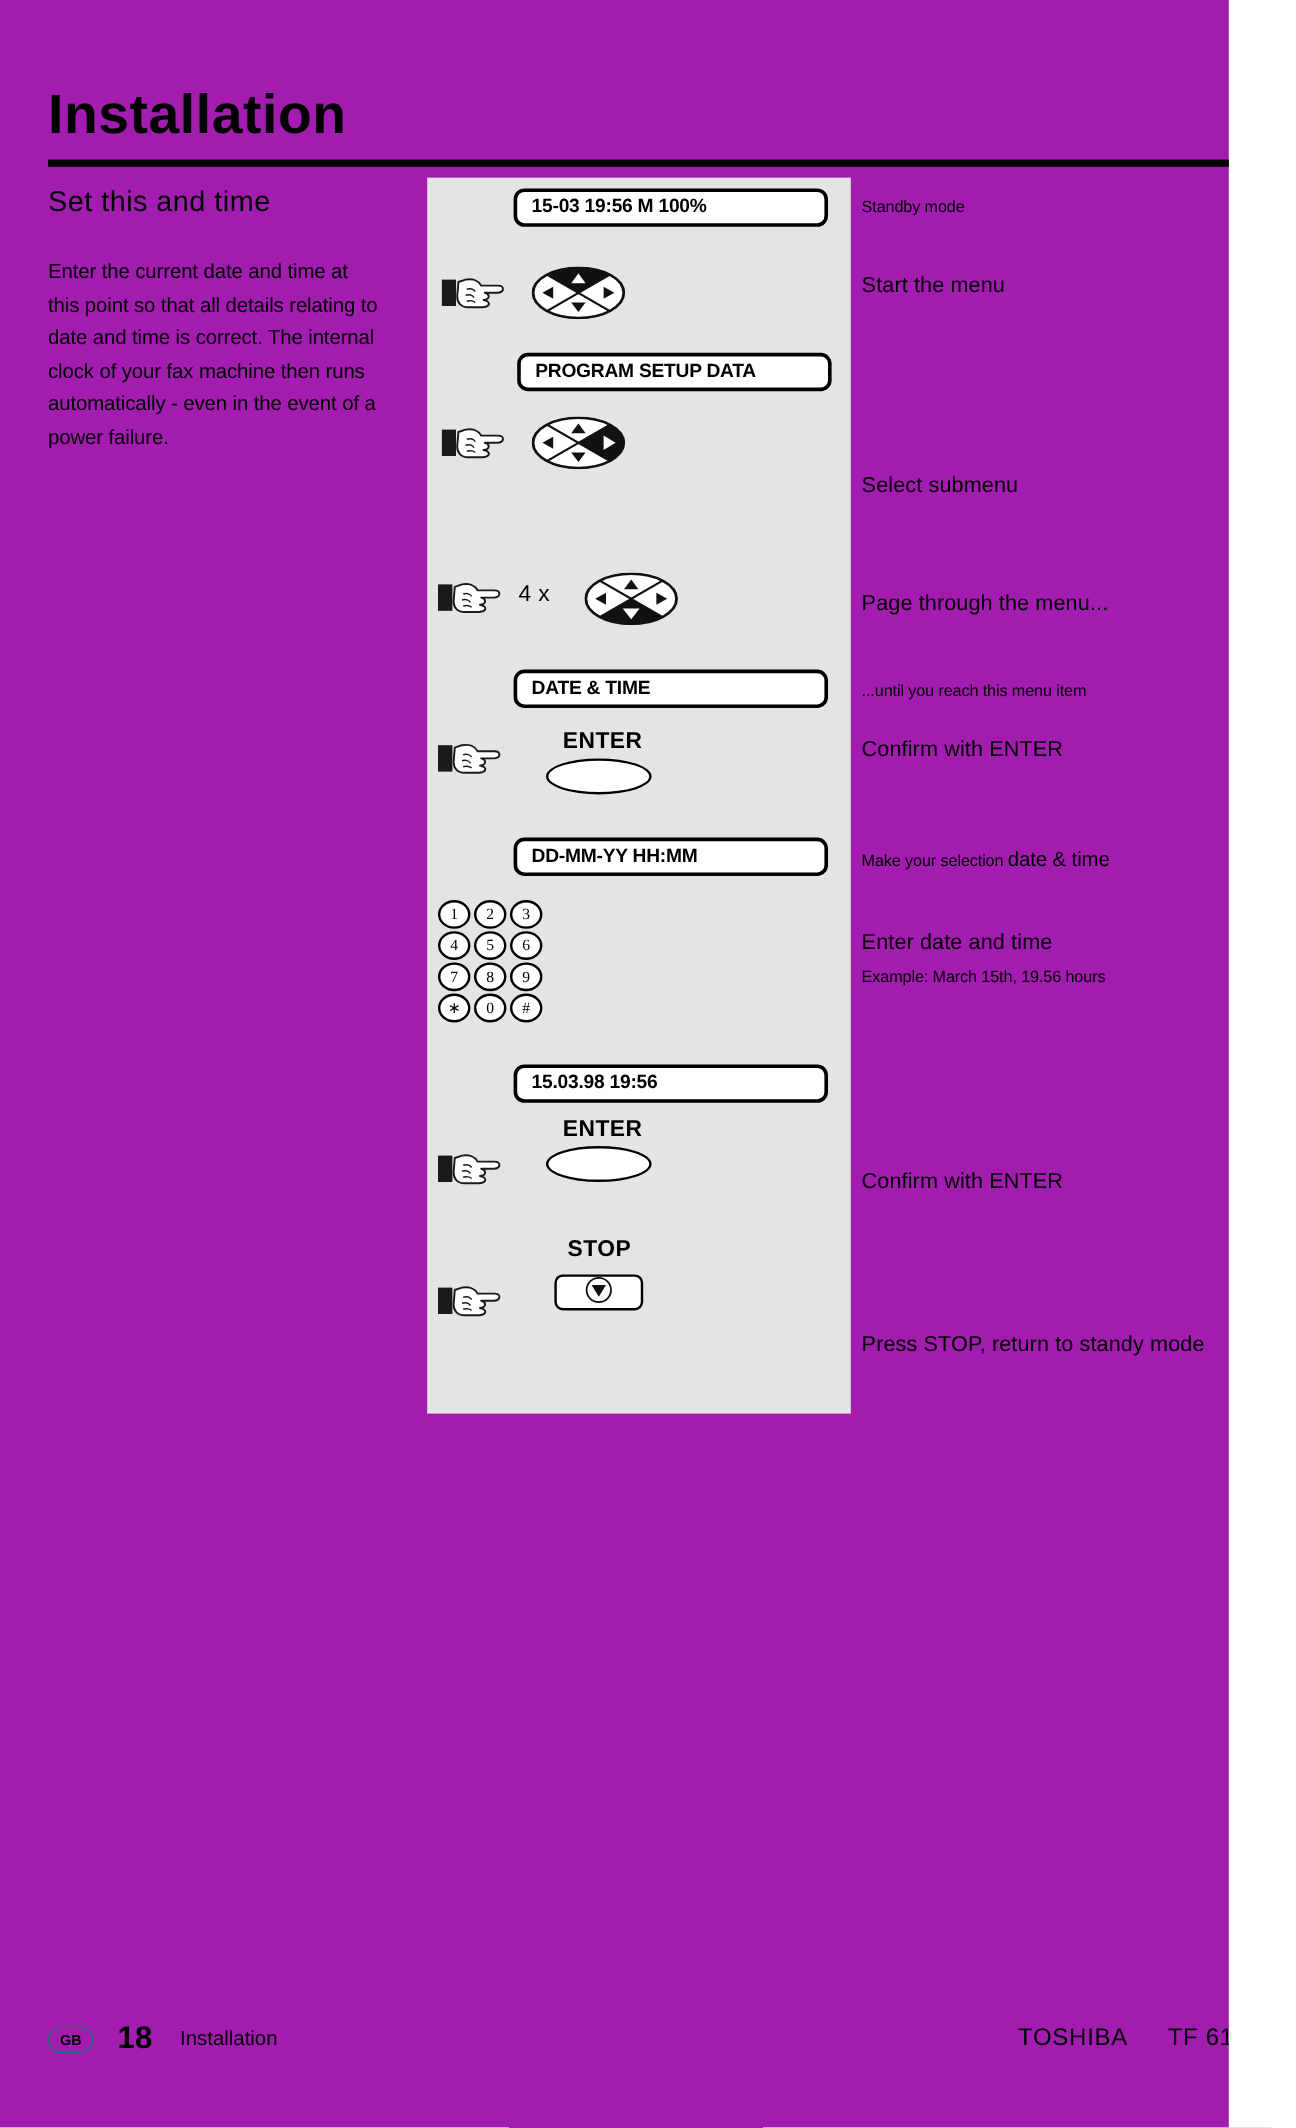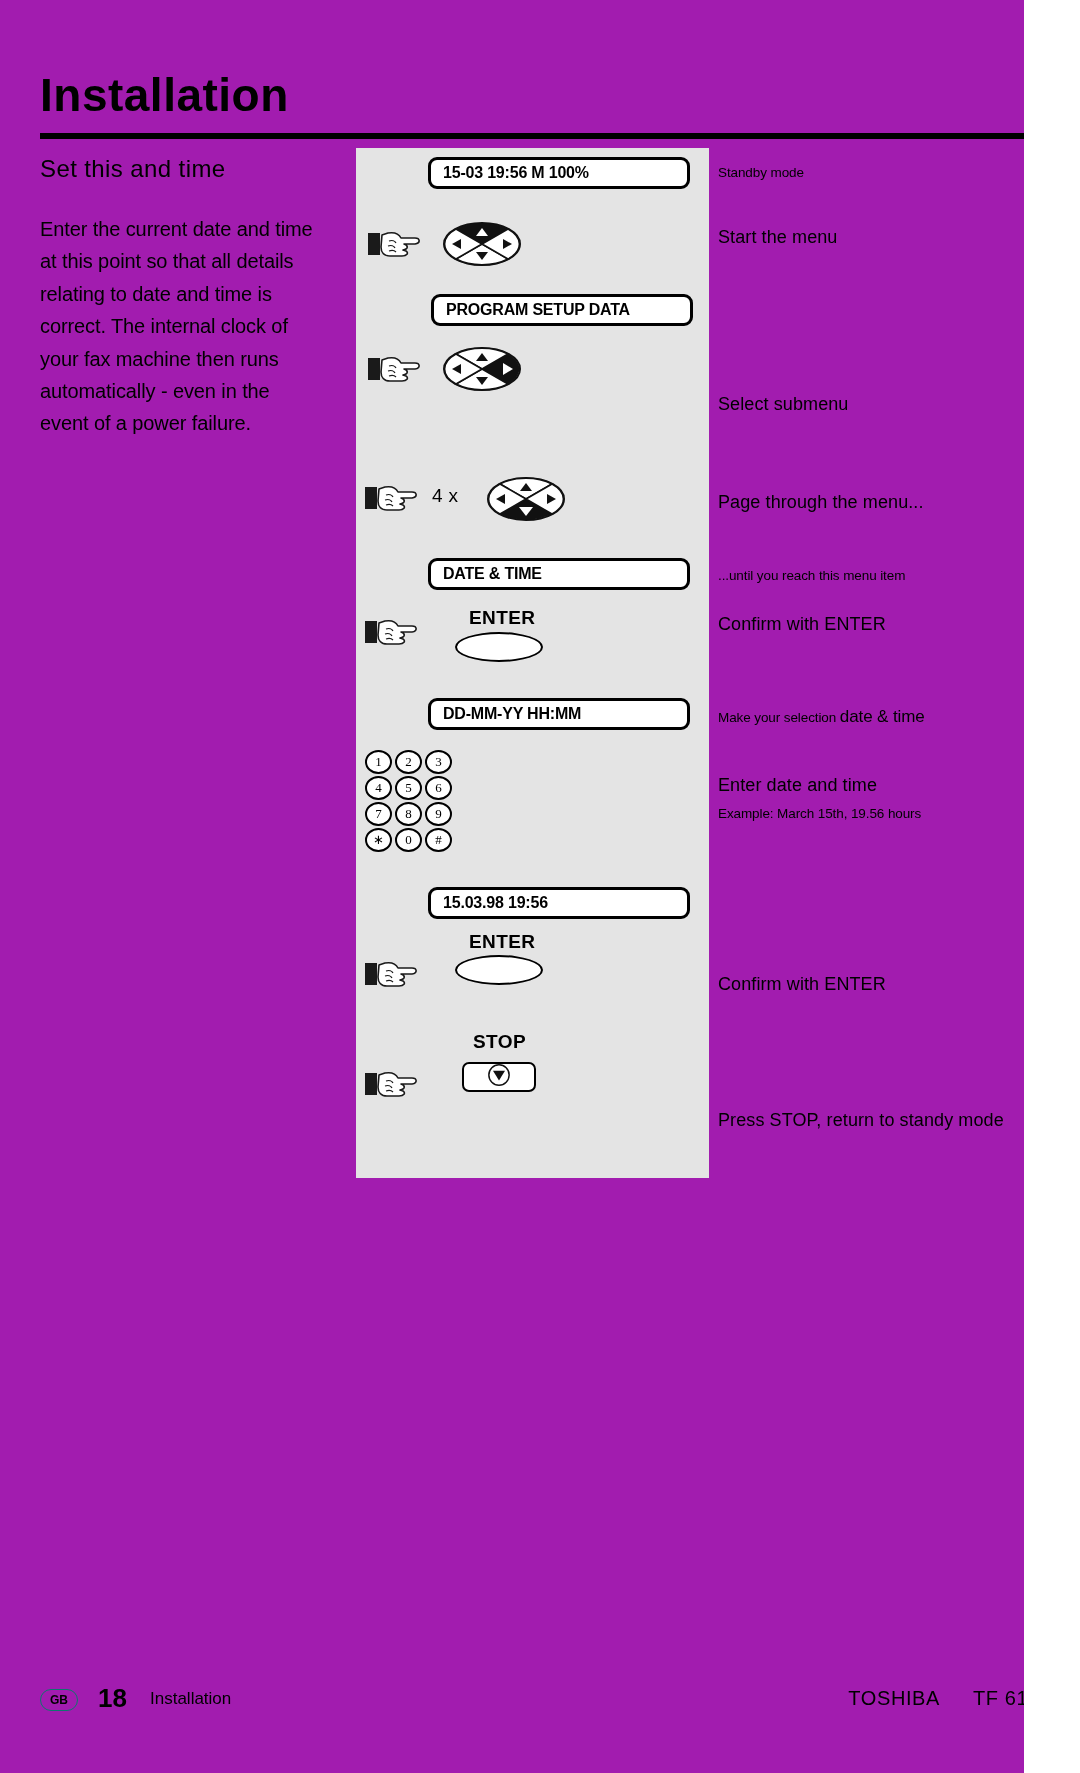--- a/index.html
+++ b/index.html
@@ -44,21 +44,21 @@
     top: 155px;
     width: 280px;
   }
   .section-title {
     font-size: 24px;
     font-weight: normal;
     letter-spacing: 0.4px;
     margin-bottom: 30px;
   }
   .body-text {
-    font-size: 20px;
+    font-size: 17px;
     line-height: 1.62;
     letter-spacing: -0.1px;
   }
 
   
   .grey-panel {
     position: absolute;
     left: 356px;
     top: 148px;
     width: 353px;

